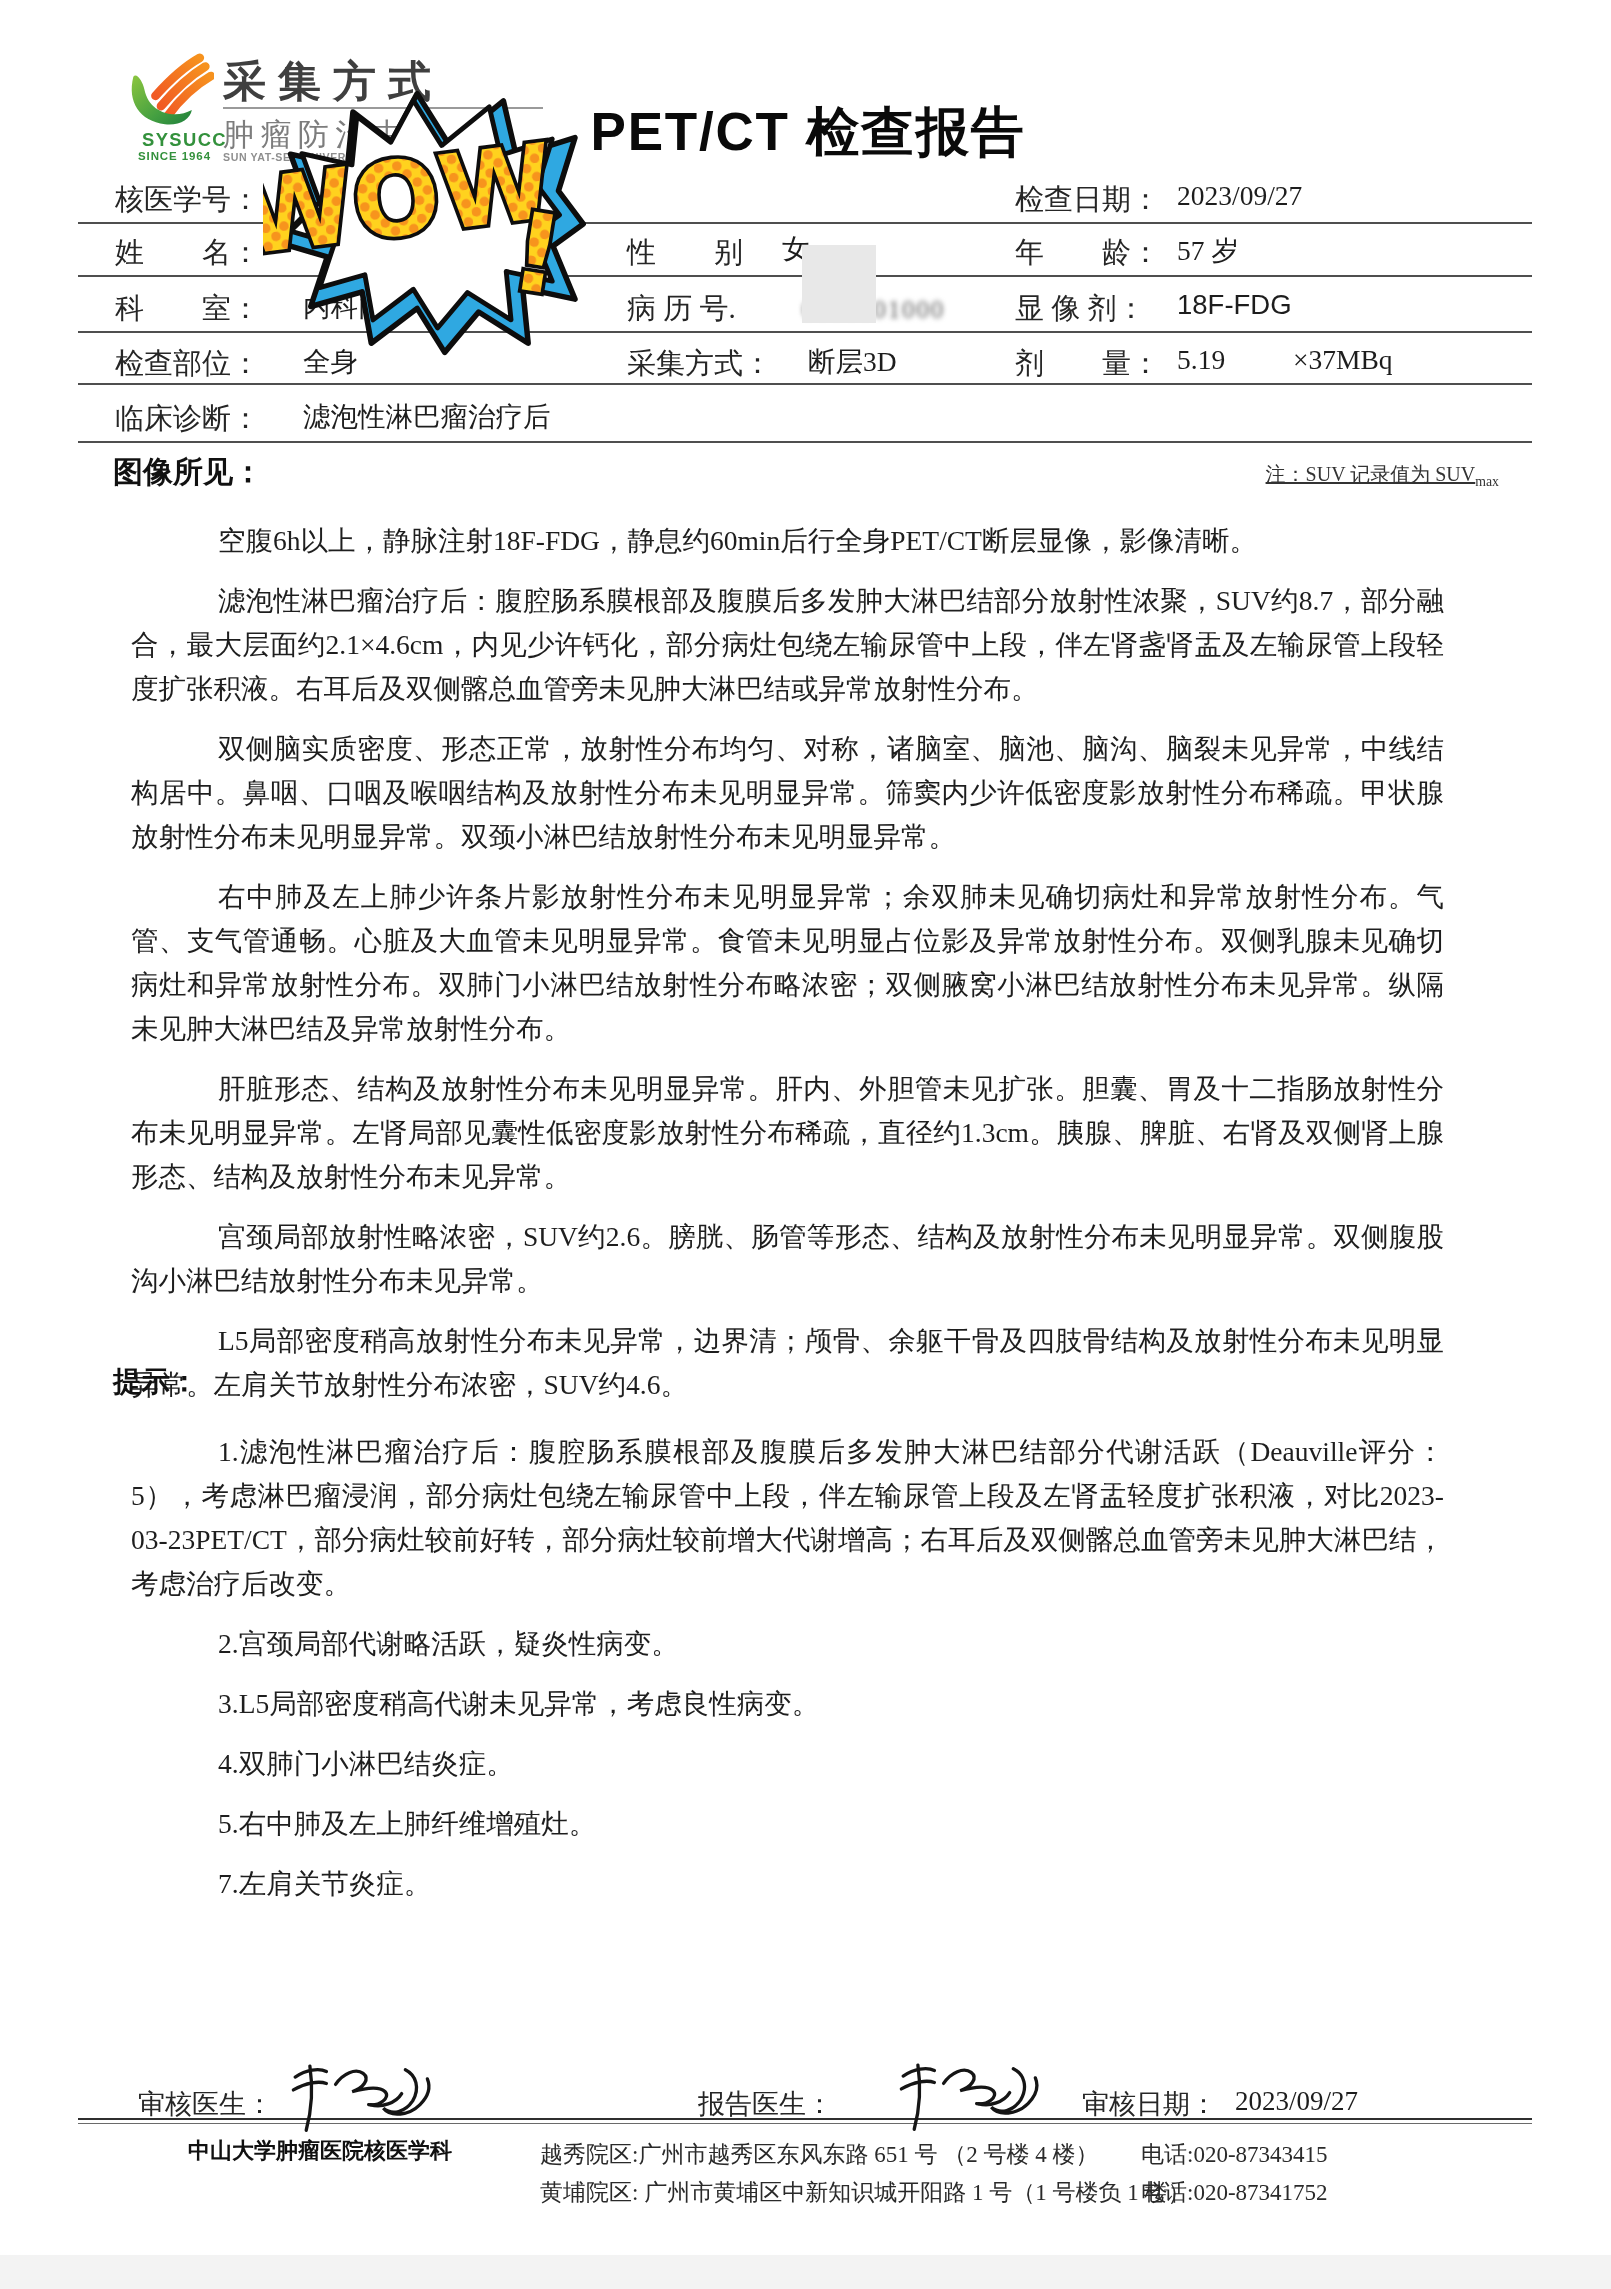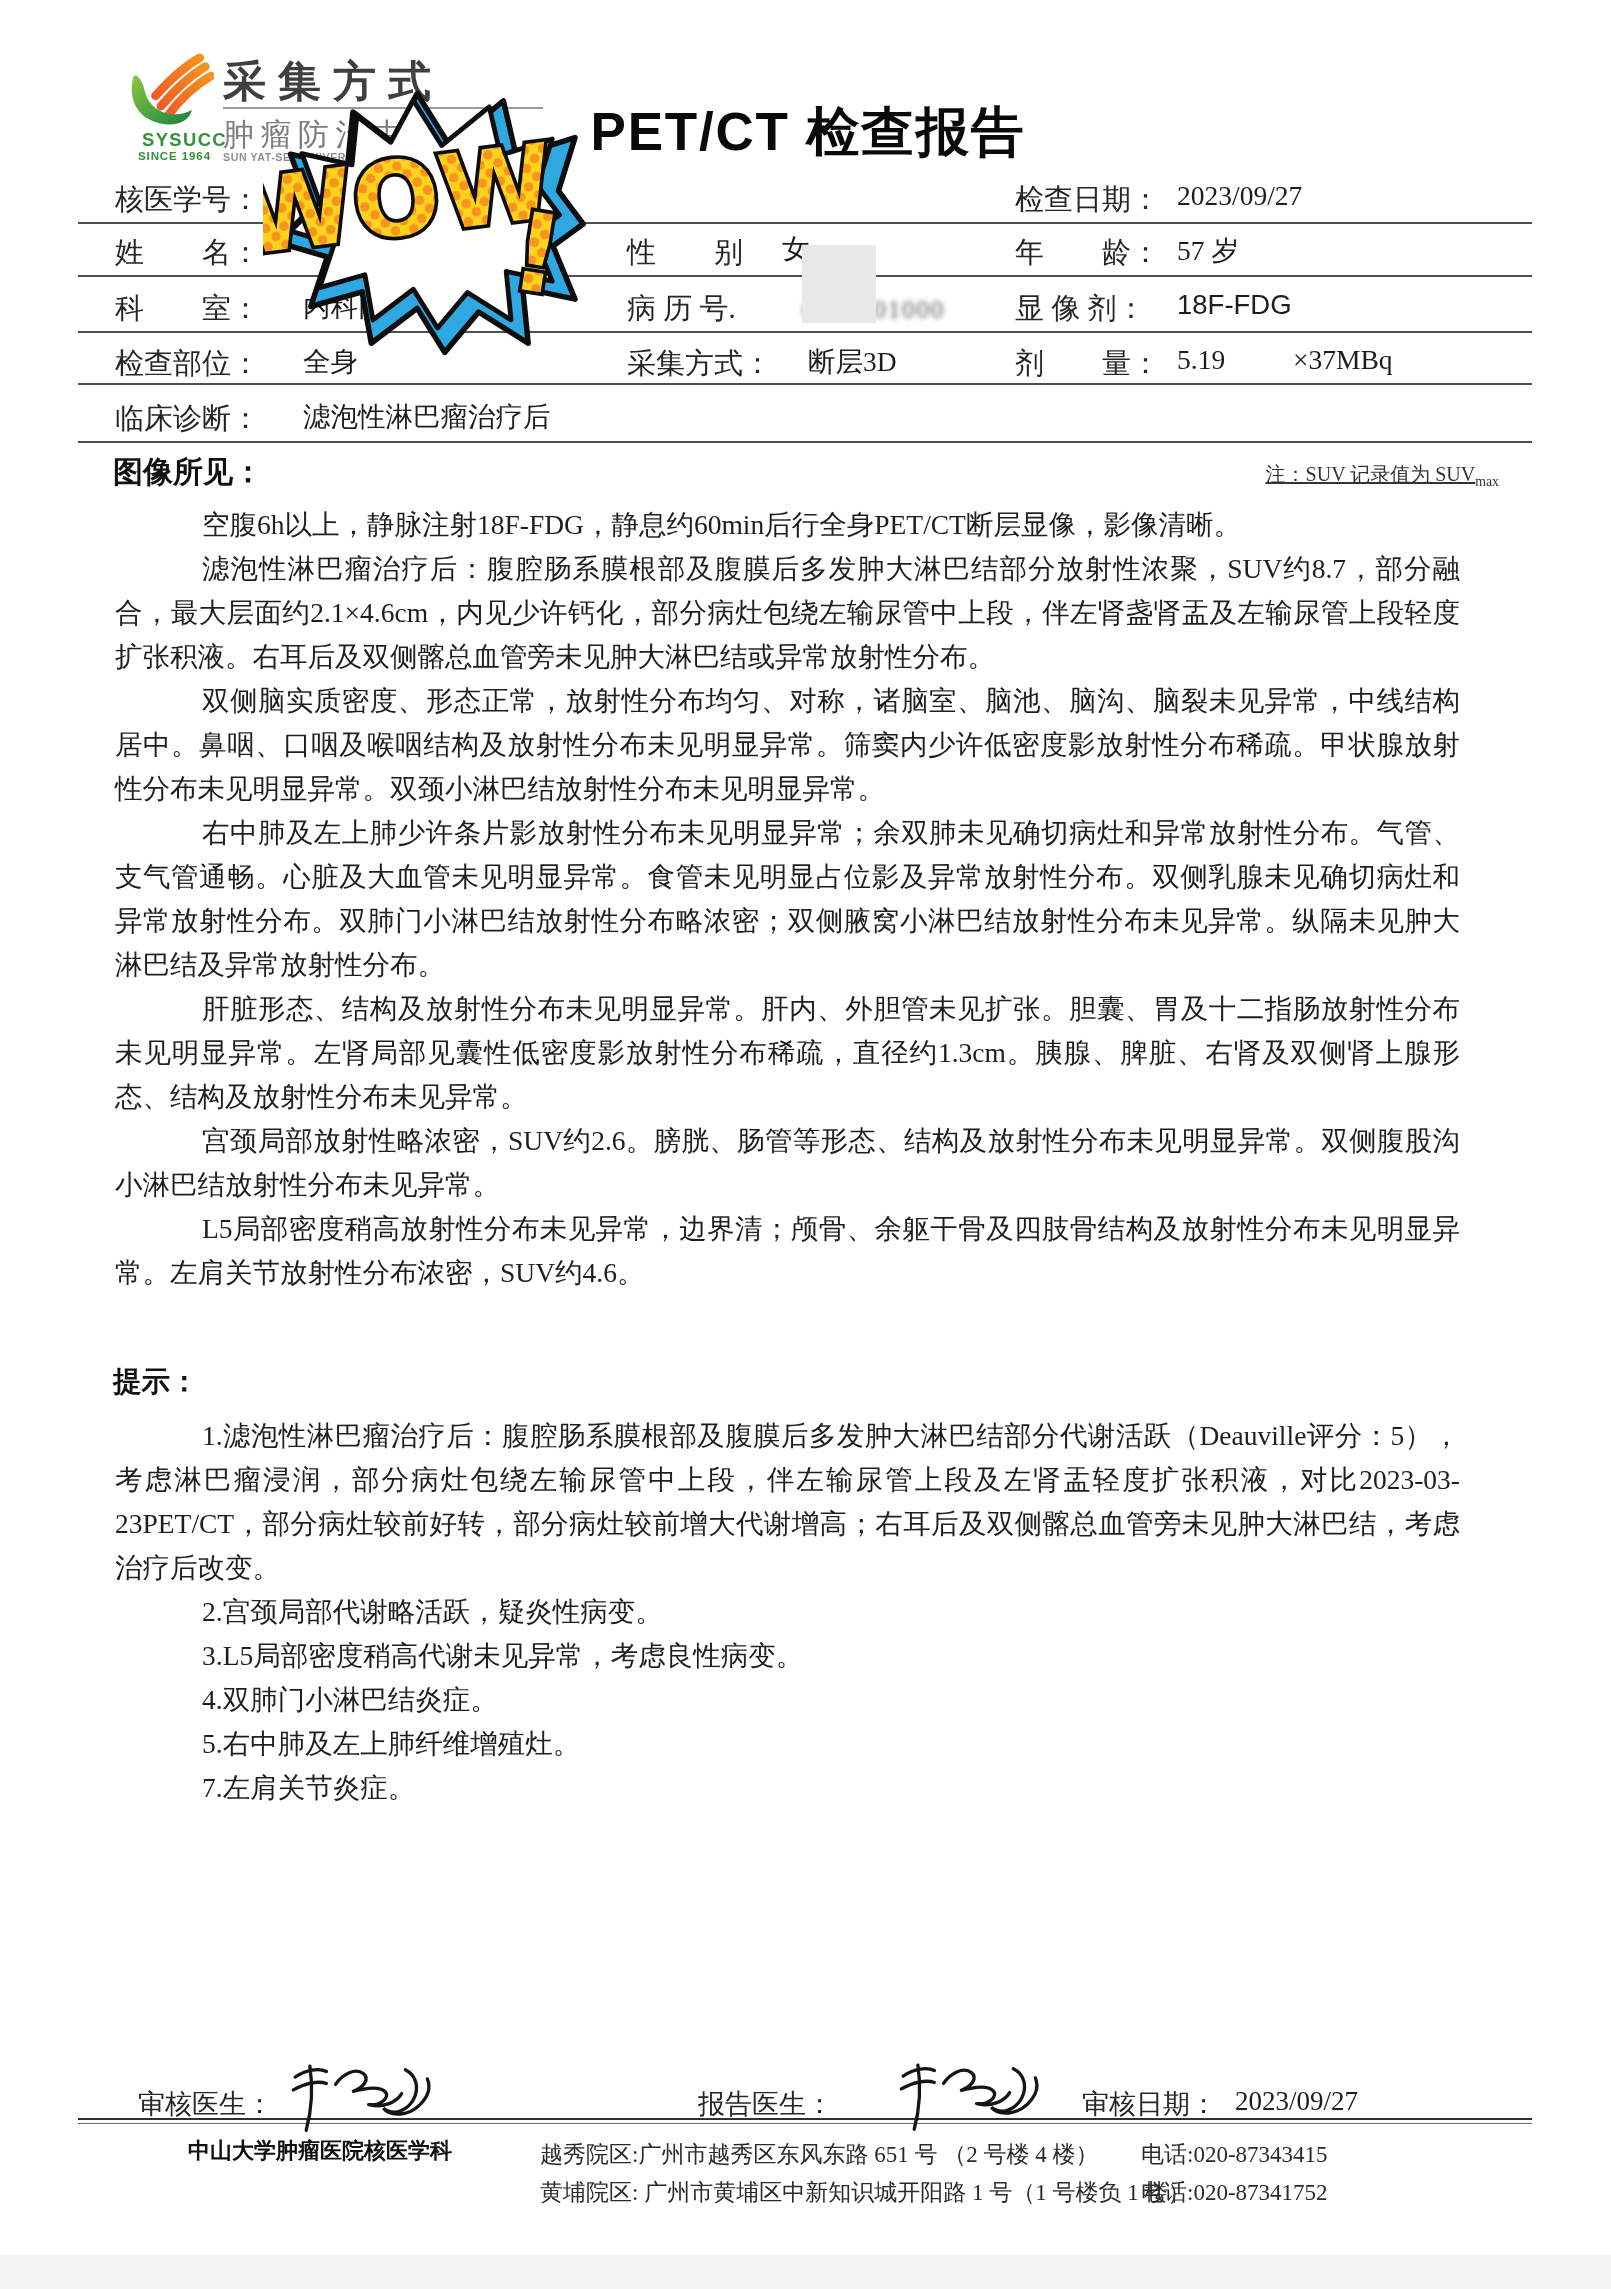--- a/index.html
+++ b/index.html
@@ -17,21 +17,21 @@
            letter-spacing:0.6px;color:#8e8e8e;}
   .logo-acr{font-family:"Liberation Sans", sans-serif;font-size:18.4px;font-weight:bold;
             color:#33913c;letter-spacing:1.4px;}
   .logo-since{font-family:"Liberation Sans", sans-serif;font-size:11.5px;font-weight:bold;
               color:#33913c;letter-spacing:0.9px;}
   .sec-head{font-size:30px;font-weight:bold;color:#111;}
   .note{font-size:20px;color:#333;}
   .note sub{font-size:13.8px;}
   .bodytext{position:absolute;left:115px;width:1345px;font-size:27.5px;line-height:44px;
             text-align:justify;color:#1e1e1e;white-space:normal;}
-  .bodytext p{margin:0;text-indent:87px;}
+  .bodytext p{margin:16px;text-indent:87px;}
   .redact{position:absolute;background:#e8e8e8;z-index:3;}
   .blurred{filter:blur(2.4px);color:#5a5a5a;letter-spacing:1.8px;z-index:1;}
   .gender-val{z-index:1;}
   .dline{position:absolute;left:78px;width:1454px;height:1.8px;background:#2f2f2f;}
   .foot-dept{font-size:22px;font-weight:bold;color:#101010;}
   .foot-addr{font-size:23px;color:#2a2a2a;}
   .sig{position:absolute;z-index:2;}
   .graystrip{position:absolute;left:0;width:1612px;background:#f3f3f3;}
   .sticker{position:absolute;z-index:6;}
 </style>

